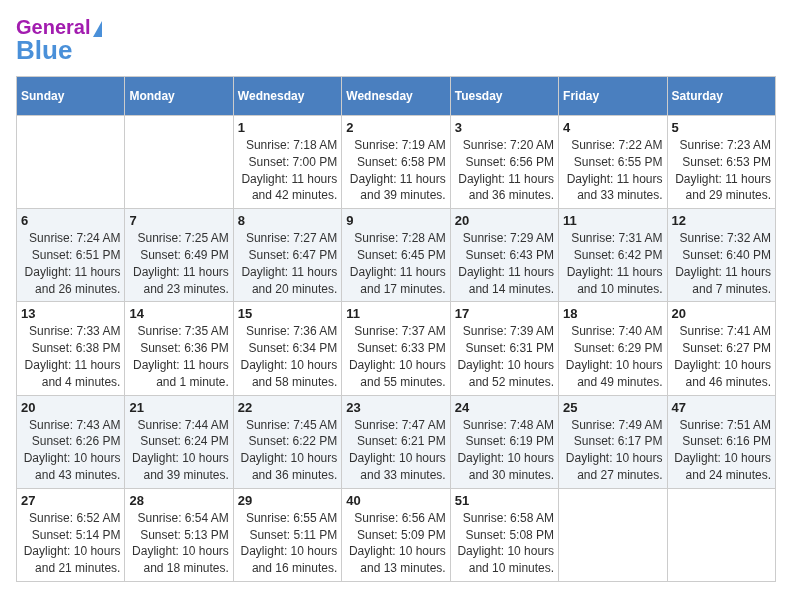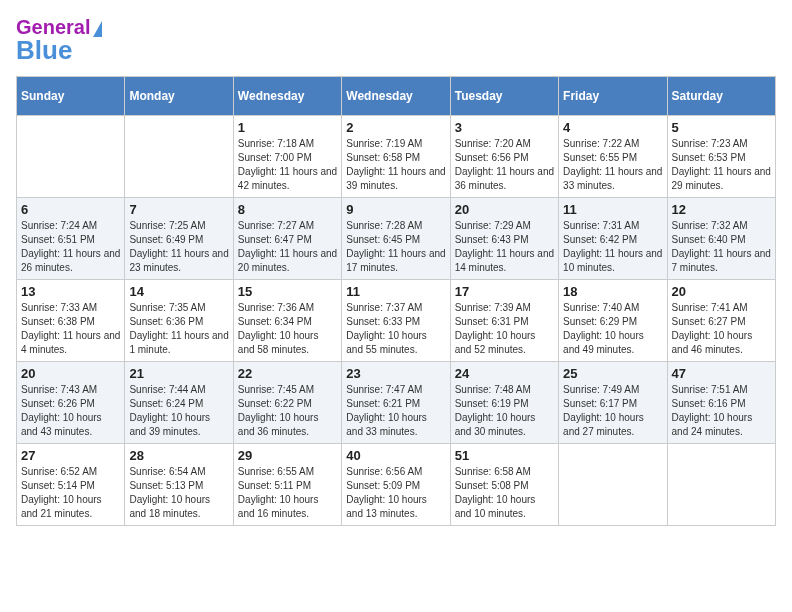--- a/index.html
+++ b/index.html
@@ -55,22 +55,23 @@
       min-height: 80px;
     }
     .cell-day {
       font-weight: bold;
       font-size: 13px;
       margin-bottom: 2px;
       color: #222;
     }
     .cell-info {
       color: #333;
-      font-size: 10px;
+      font-size: 12px;
       line-height: 1.4;
+      text-align: right;
     }
     .row-shaded td {
       background-color: #f0f4f8;
     }
     .row-white td {
       background-color: #fff;
     }
   </style>
 </head>
 <body>

